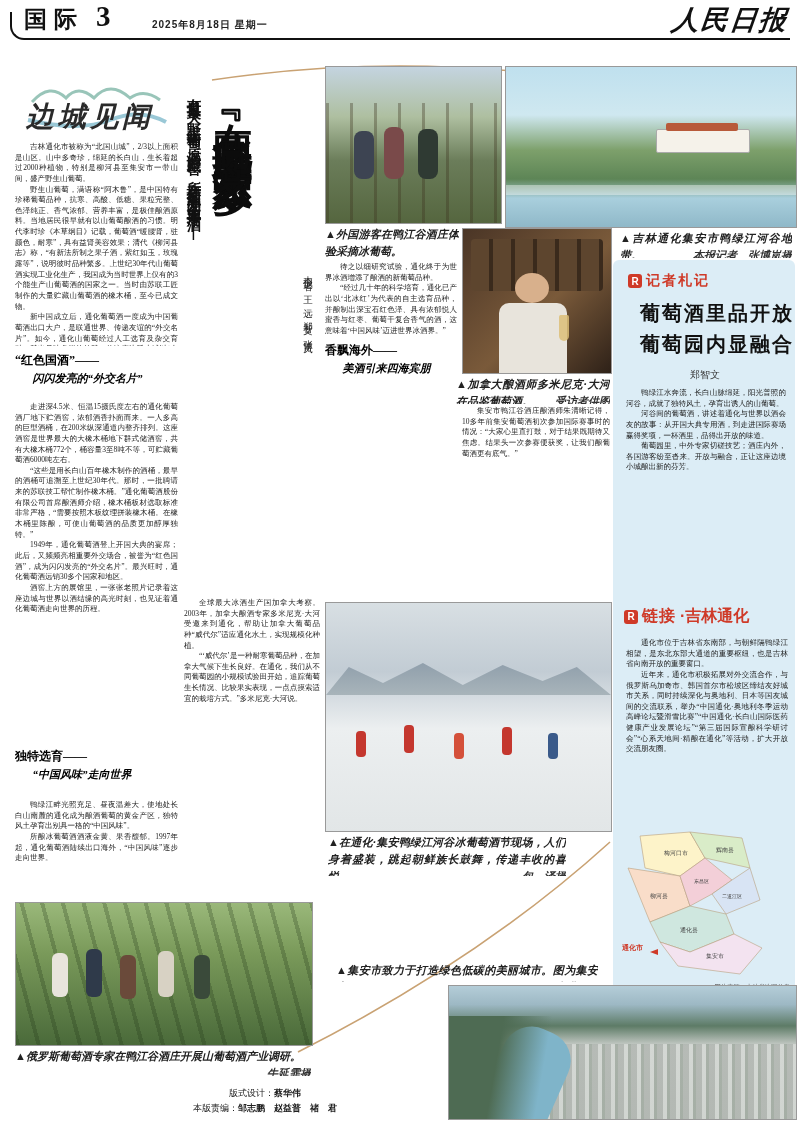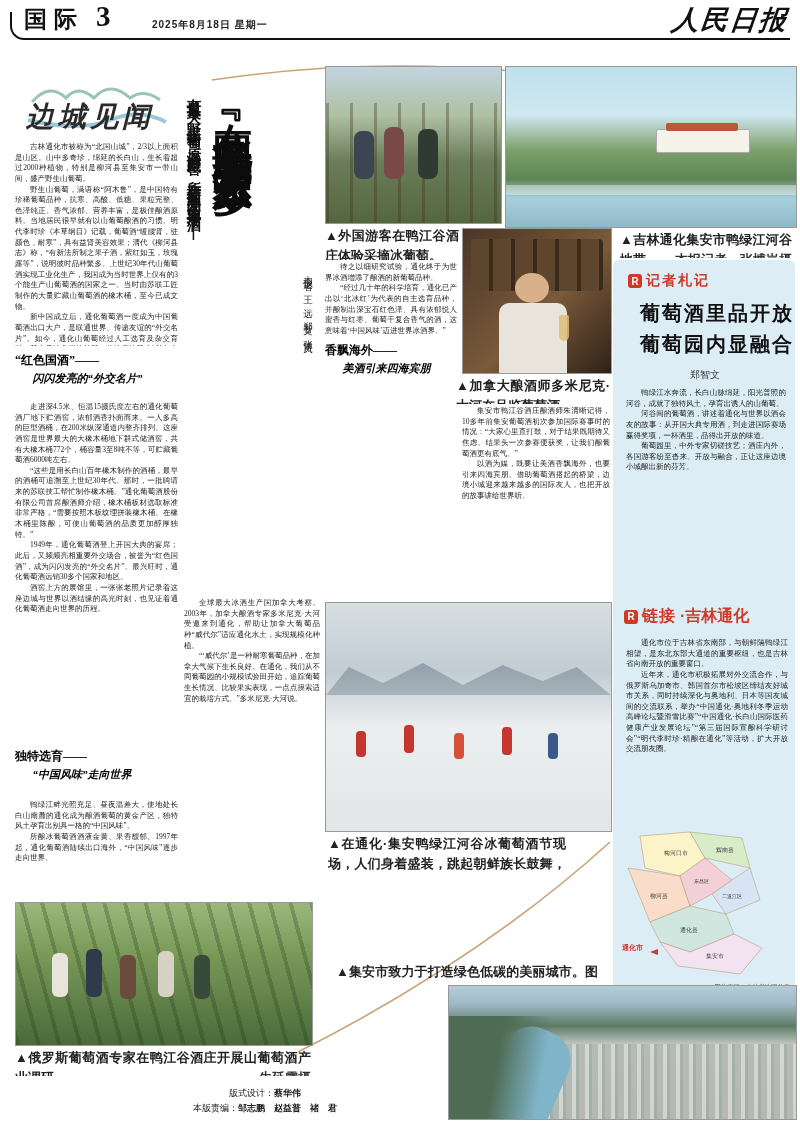--- a/index.html
+++ b/index.html
@@ -29,22 +29,22 @@
   .headline{left:206px;top:92px;height:592px;font-size:40px;font-weight:900;color:#0c0c0c;
             letter-spacing:4px;font-family:"Liberation Sans",sans-serif;}
   .byline-v{left:278px;top:268px;width:36px;height:152px;font-size:9.5px;color:#222;letter-spacing:2px;
             font-family:"Liberation Serif",serif;}
   
   .logo-wrap{left:20px;top:76px;width:152px;height:60px;}
   .logo-text{position:absolute;left:6px;top:22px;font-family:"Liberation Serif",serif;font-size:28px;
              font-weight:900;font-style:italic;color:#2a2a2a;letter-spacing:4px;}
   
   .photo{overflow:hidden;border:0.5px solid #999;}
-  .cap{font-family:"Liberation Sans",sans-serif;font-size:13px;line-height:1.55;font-weight:600;color:#222;
-       text-align:justify;overflow:hidden;}
+  .cap{font-family:"Liberation Sans",sans-serif;font-size:11px;line-height:1.55;font-weight:600;color:#222;
+       text-align:justify;overflow:hidden;font-style:italic;}
   .cap .credit{float:right;font-weight:700;color:#333;}
   
   .blue-panel{background:#dcedf6;border-radius:6px;}
   .tag-row{display:flex;align-items:center;gap:4px;}
   .tag-icon{width:14px;height:14px;background:#cf3a28;border-radius:3px;color:#fff;font-weight:900;
             font-size:10px;display:flex;align-items:center;justify-content:center;font-family:"Liberation Sans",sans-serif;}
   .tag-label{color:#cf3a28;font-weight:800;font-size:14px;letter-spacing:2px;}
   .nb-title{font-size:20px;font-weight:800;color:#111;letter-spacing:2px;text-align:center;line-height:1.55;}
   .nb-byline{font-size:10px;color:#333;text-align:center;font-family:"Liberation Serif",serif;}
   .link-label{color:#cf3a28;font-weight:800;font-size:16px;letter-spacing:1px;}
@@ -148,21 +148,20 @@
   <div class="abs body-text" style="left:325px;top:262px;width:132px;height:76px;">
       <p class="para">待之以细研究试验，通化终于为世界冰酒增添了酿酒的新葡萄品种。</p>
       <p class="para">“经过几十年的科学培育，通化已产出以‘北冰红’为代表的自主选育品种，并酿制出深宝石红色泽、具有浓郁悦人蜜香与红枣、葡萄干复合香气的酒，这意味着‘中国风味’迈进世界冰酒界。”</p>
     </div>
   <div class="abs sec-head" style="left:325px;top:342px;width:132px;height:44px;">
     <div class="t">香飘海外——</div>
     <div class="s">美酒引来四海宾朋</div>
   </div>
   <div class="abs body-text" style="left:462px;top:406px;width:148px;height:192px;">
       <p class="para">集安市鸭江谷酒庄酿酒师朱清晰记得，10多年前集安葡萄酒初次参加国际赛事时的情况：“大家心里直打鼓，对于结果既期待又焦虑。结果头一次参赛便获奖，让我们酿葡萄酒更有底气。”</p>
-      <p class="para">以酒为媒，既要让美酒香飘海外，也要引来四海宾朋。借助葡萄酒搭起的桥梁，边境小城迎来越来越多的国际友人，也把开放的故事讲给世界听。</p>
     </div>
 
   <div class="abs photo" style="left:325px;top:602px;width:285px;height:228px;background:linear-gradient(#d8dfe3 0%,#c2ccd4 30%,#eceff0 55%,#e2e6e7 100%);">
     <div class="ph-shape" style="left:0;top:52px;width:285px;height:40px;background:linear-gradient(#8a9aa8,#a8b4ba);clip-path:polygon(0 100%,8% 30%,20% 70%,34% 20%,48% 75%,62% 25%,76% 65%,88% 30%,100% 100%);"></div>
     <div class="ph-shape" style="left:30px;top:128px;width:10px;height:26px;background:#c4372e;border-radius:4px;"></div>
     <div class="ph-shape" style="left:78px;top:122px;width:10px;height:28px;background:#c4372e;border-radius:4px;"></div>
     <div class="ph-shape" style="left:128px;top:130px;width:10px;height:26px;background:#d4503a;border-radius:4px;"></div>
     <div class="ph-shape" style="left:176px;top:124px;width:10px;height:28px;background:#c4372e;border-radius:4px;"></div>
     <div class="ph-shape" style="left:222px;top:130px;width:10px;height:26px;background:#3a5a8a;border-radius:4px;"></div>
   </div>
@@ -188,21 +187,21 @@
       <p class="para">葡萄园里，中外专家切磋技艺；酒庄内外，各国游客纷至沓来。开放与融合，正让这座边境小城酿出新的芬芳。</p>
     </div>
 
   <div class="abs tag-row" style="left:624px;top:606px;">
     <div class="tag-icon">R</div>
     <div class="link-label">链接</div>
     <div class="link-suffix">·吉林通化</div>
   </div>
   <div class="abs body-text" style="left:626px;top:638px;width:162px;height:186px;">
       <p class="para">通化市位于吉林省东南部，与朝鲜隔鸭绿江相望，是东北东部大通道的重要枢纽，也是吉林省向南开放的重要窗口。</p>
-      <p class="para">近年来，通化市积极拓展对外交流合作，与俄罗斯乌加奇市、韩国首尔市松坡区缔结友好城市关系，同时持续深化与奥地利、日本等国友城间的交流联系，举办“中国通化·奥地利冬季运动高峰论坛暨滑雪比赛”“中国通化·长白山国际医药健康产业发展论坛”“第三届国际宣酿科学研讨会”“明代李时珍·精酿在通化”等活动，扩大开放交流朋友圈。</p>
+      <p class="para">近年来，通化市积极拓展对外交流合作，与俄罗斯乌加奇市、韩国首尔市松坡区缔结友好城市关系，同时持续深化与奥地利、日本等国友城间的交流联系，举办“中国通化·奥地利冬季运动高峰论坛暨滑雪比赛”“中国通化·长白山国际医药健康产业发展论坛”“第三届国际宣酿科学研讨会”“心系天地间·精酿在通化”等活动，扩大开放交流朋友圈。</p>
     </div>
 
   <svg class="abs" style="left:620px;top:828px;" width="170" height="152" viewBox="0 0 170 152">
     <polygon points="20,8 70,4 85,30 60,48 25,40" fill="#fdf3c9" stroke="#b9a07e" stroke-width="0.6"></polygon>
     <polygon points="70,4 122,10 130,40 85,30" fill="#d9ecc8" stroke="#b9a07e" stroke-width="0.6"></polygon>
     <polygon points="8,40 60,48 70,78 30,94" fill="#f9ddc9" stroke="#b9a07e" stroke-width="0.6"></polygon>
     <polygon points="60,48 85,30 112,52 92,66 70,78" fill="#f3cfd8" stroke="#b9a07e" stroke-width="0.6"></polygon>
     <polygon points="92,66 112,52 130,40 140,72 106,86" fill="#d8e4f4" stroke="#b9a07e" stroke-width="0.6"></polygon>
     <polygon points="30,94 70,78 106,86 114,106 70,124 40,114" fill="#cfe7df" stroke="#b9a07e" stroke-width="0.6"></polygon>
     <polygon points="40,114 70,124 114,106 142,120 120,146 58,138" fill="#f3e3f0" stroke="#b9a07e" stroke-width="0.6"></polygon>

